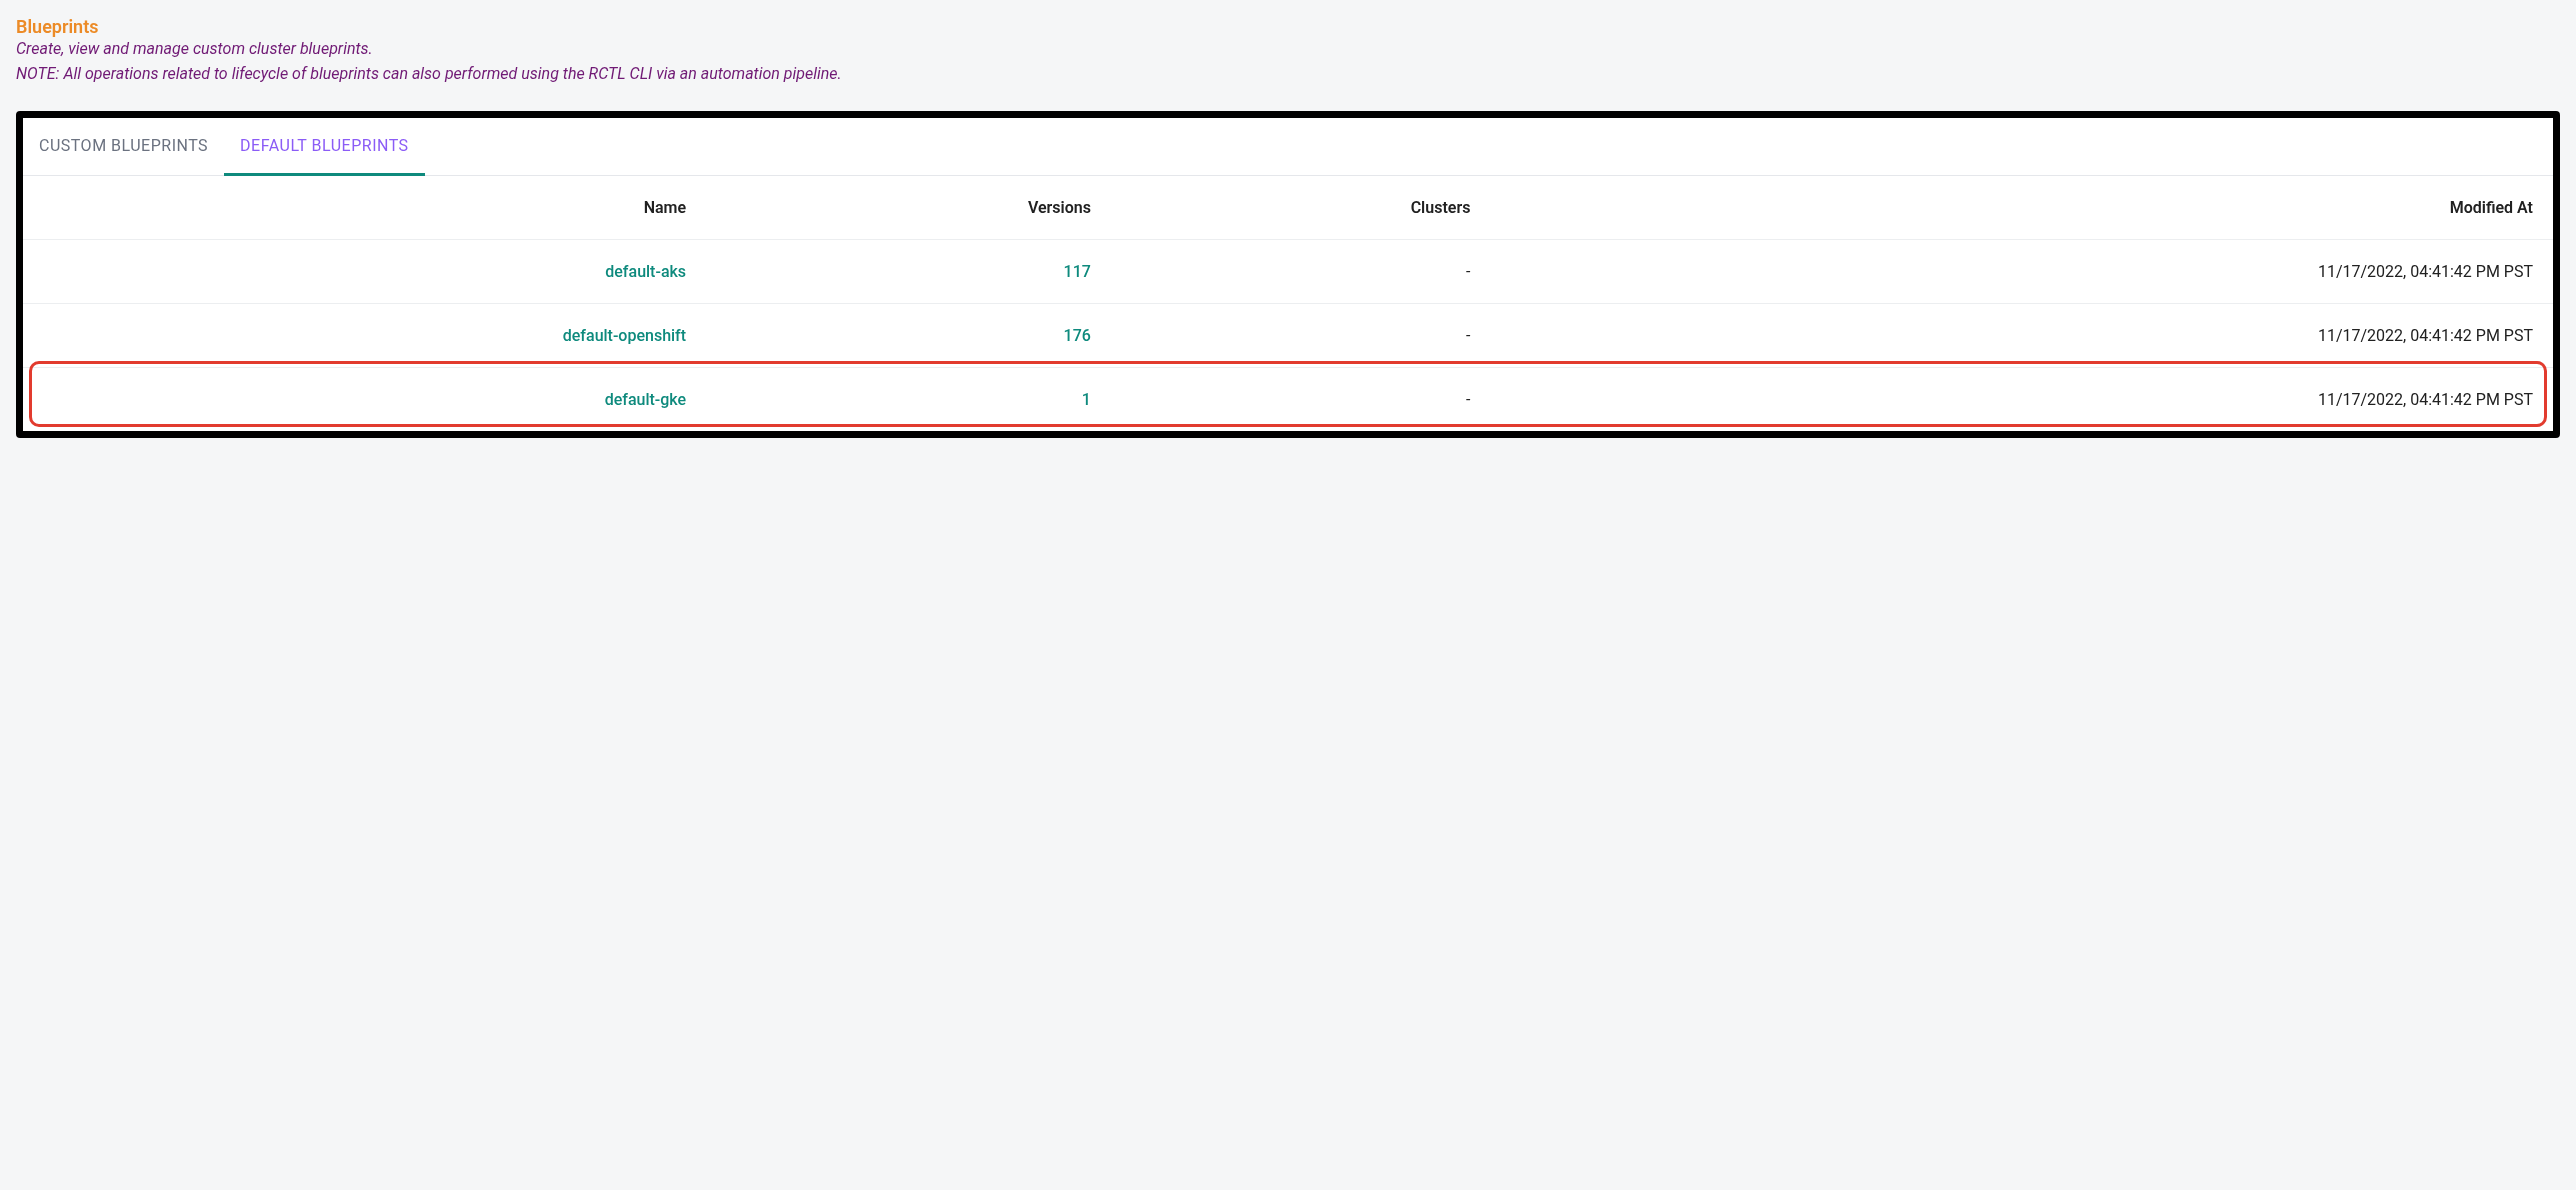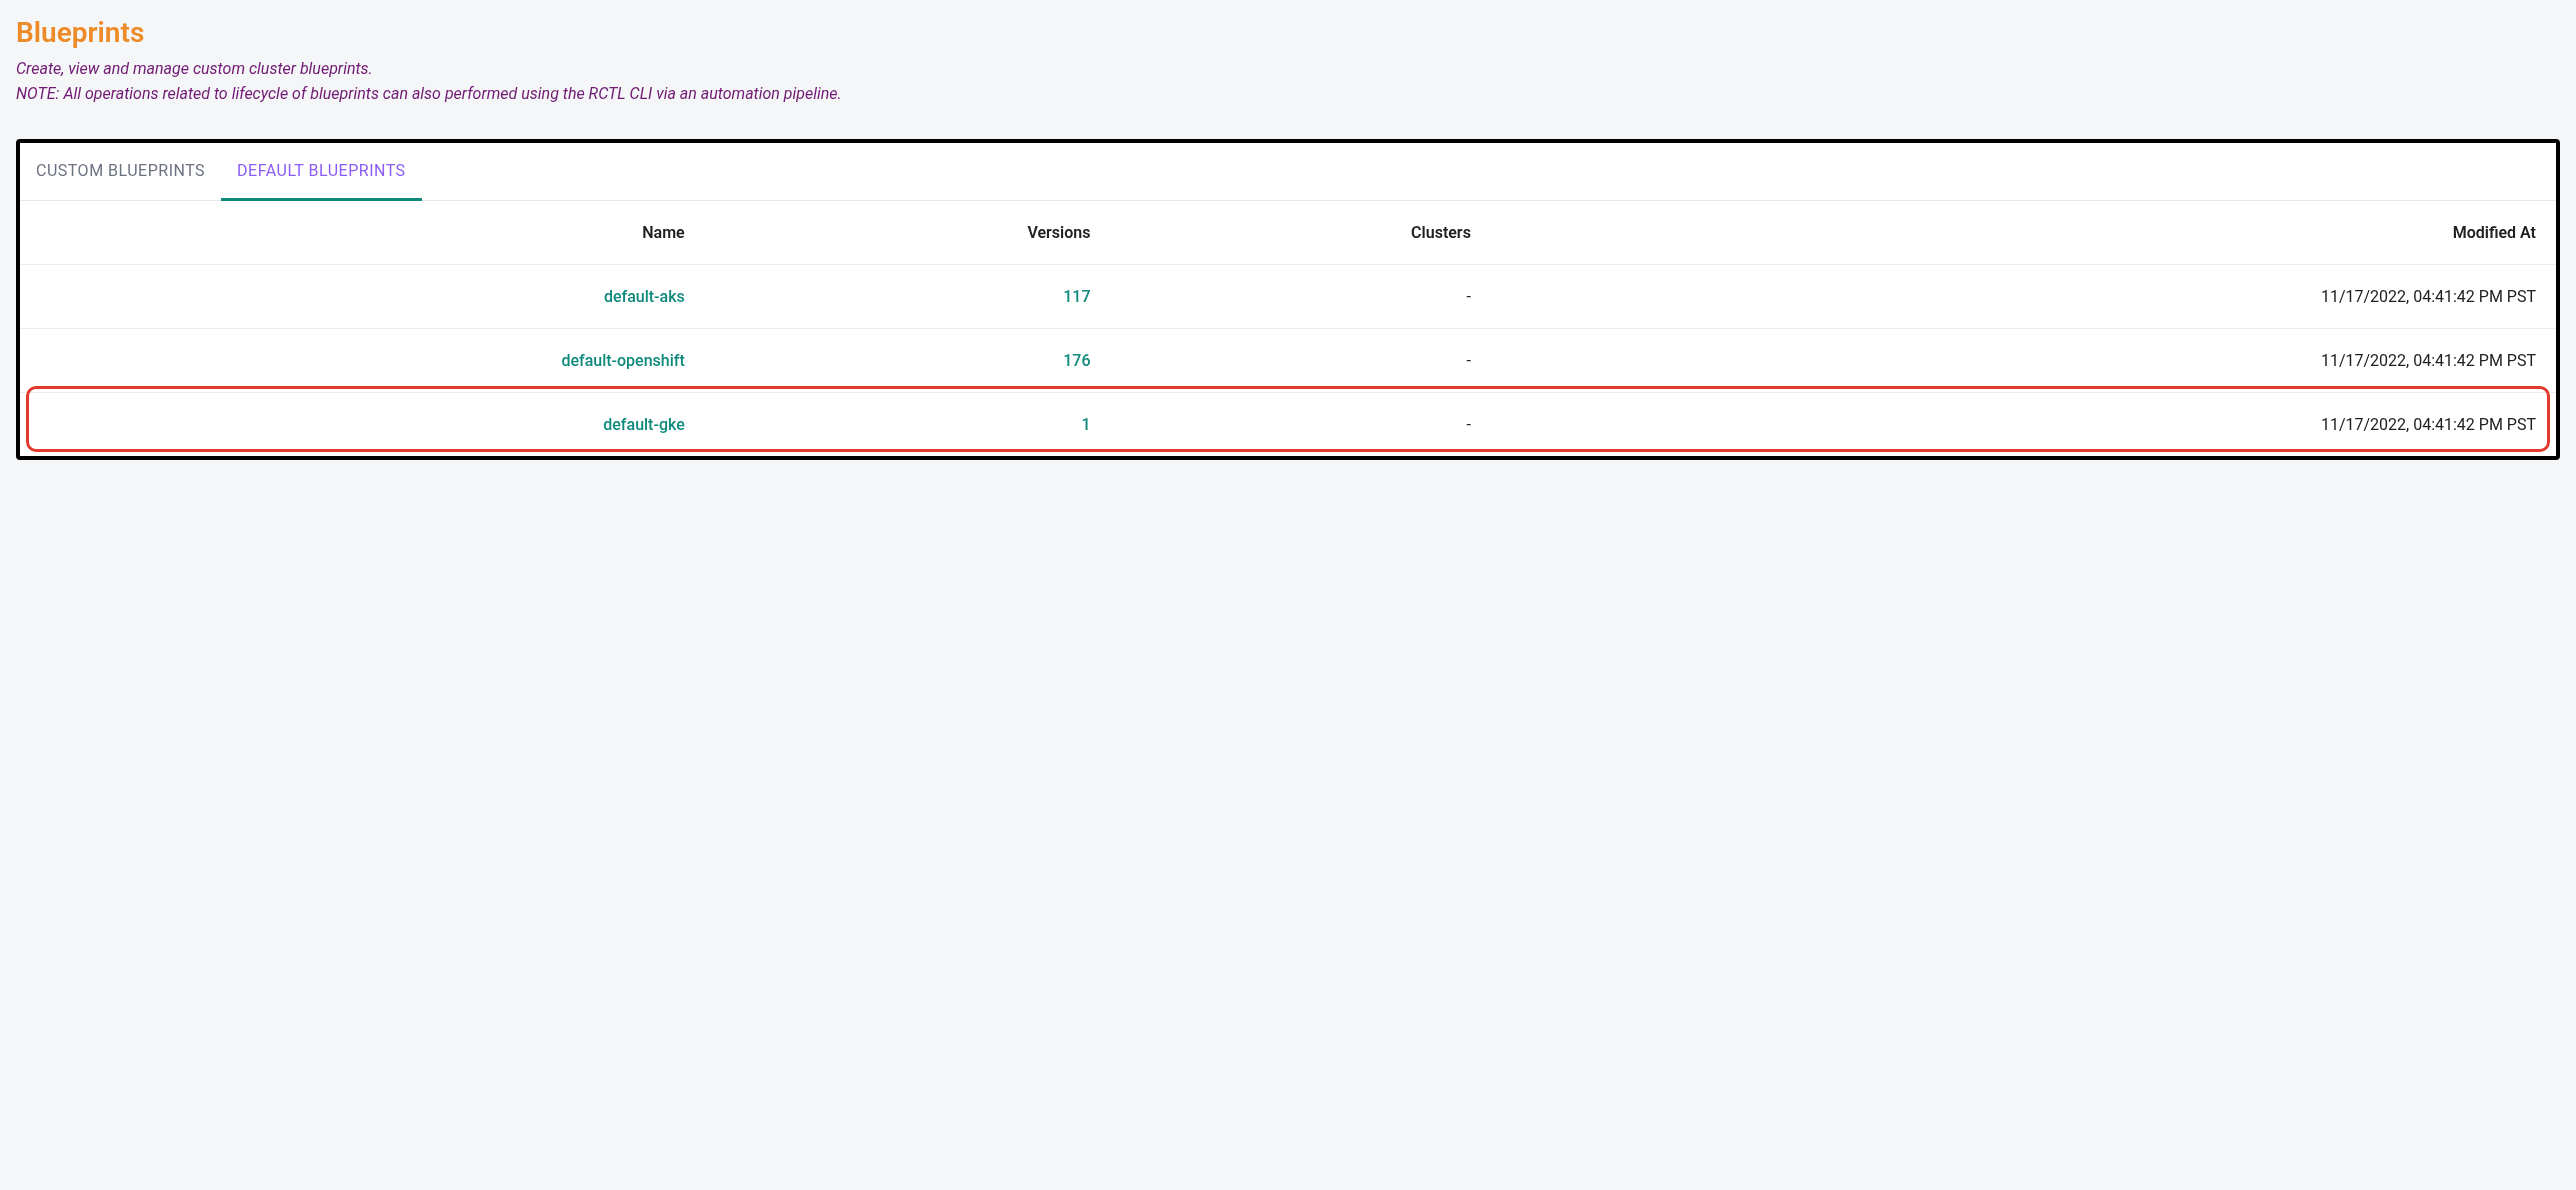--- a/index.html
+++ b/index.html
@@ -5,34 +5,34 @@
   * { box-sizing: border-box; margin: 0; padding: 0; }
   body {
     font-family: -apple-system, BlinkMacSystemFont, "Segoe UI", Roboto, "Helvetica Neue", Arial, sans-serif;
     background: #f5f6f7;
     padding: 16px;
     font-size: 16px;
     color: #212121;
   }
   .page-title {
     color: #ec8b27;
-    font-size: 28px;
+    font-size: 18px;
     font-weight: 600;
-    margin-bottom: 8px;
+    margin-bottom: 0;
   }
   .page-subtitle {
     color: #701a75;
     font-style: italic;
     font-size: 16px;
     line-height: 1.55;
   }
   .card {
-    margin-top: 32px;
+    margin-top: 24px;
     background: #fff;
-    border: 4px solid #000000;
+    border: 7px solid #000000;
     border-radius: 4px;
     overflow: hidden;
   }
   .tabs {
     display: flex;
     border-bottom: 1px solid #e5e7eb;
   }
   .tab {
     padding: 18px 16px;
     font-size: 16px;

